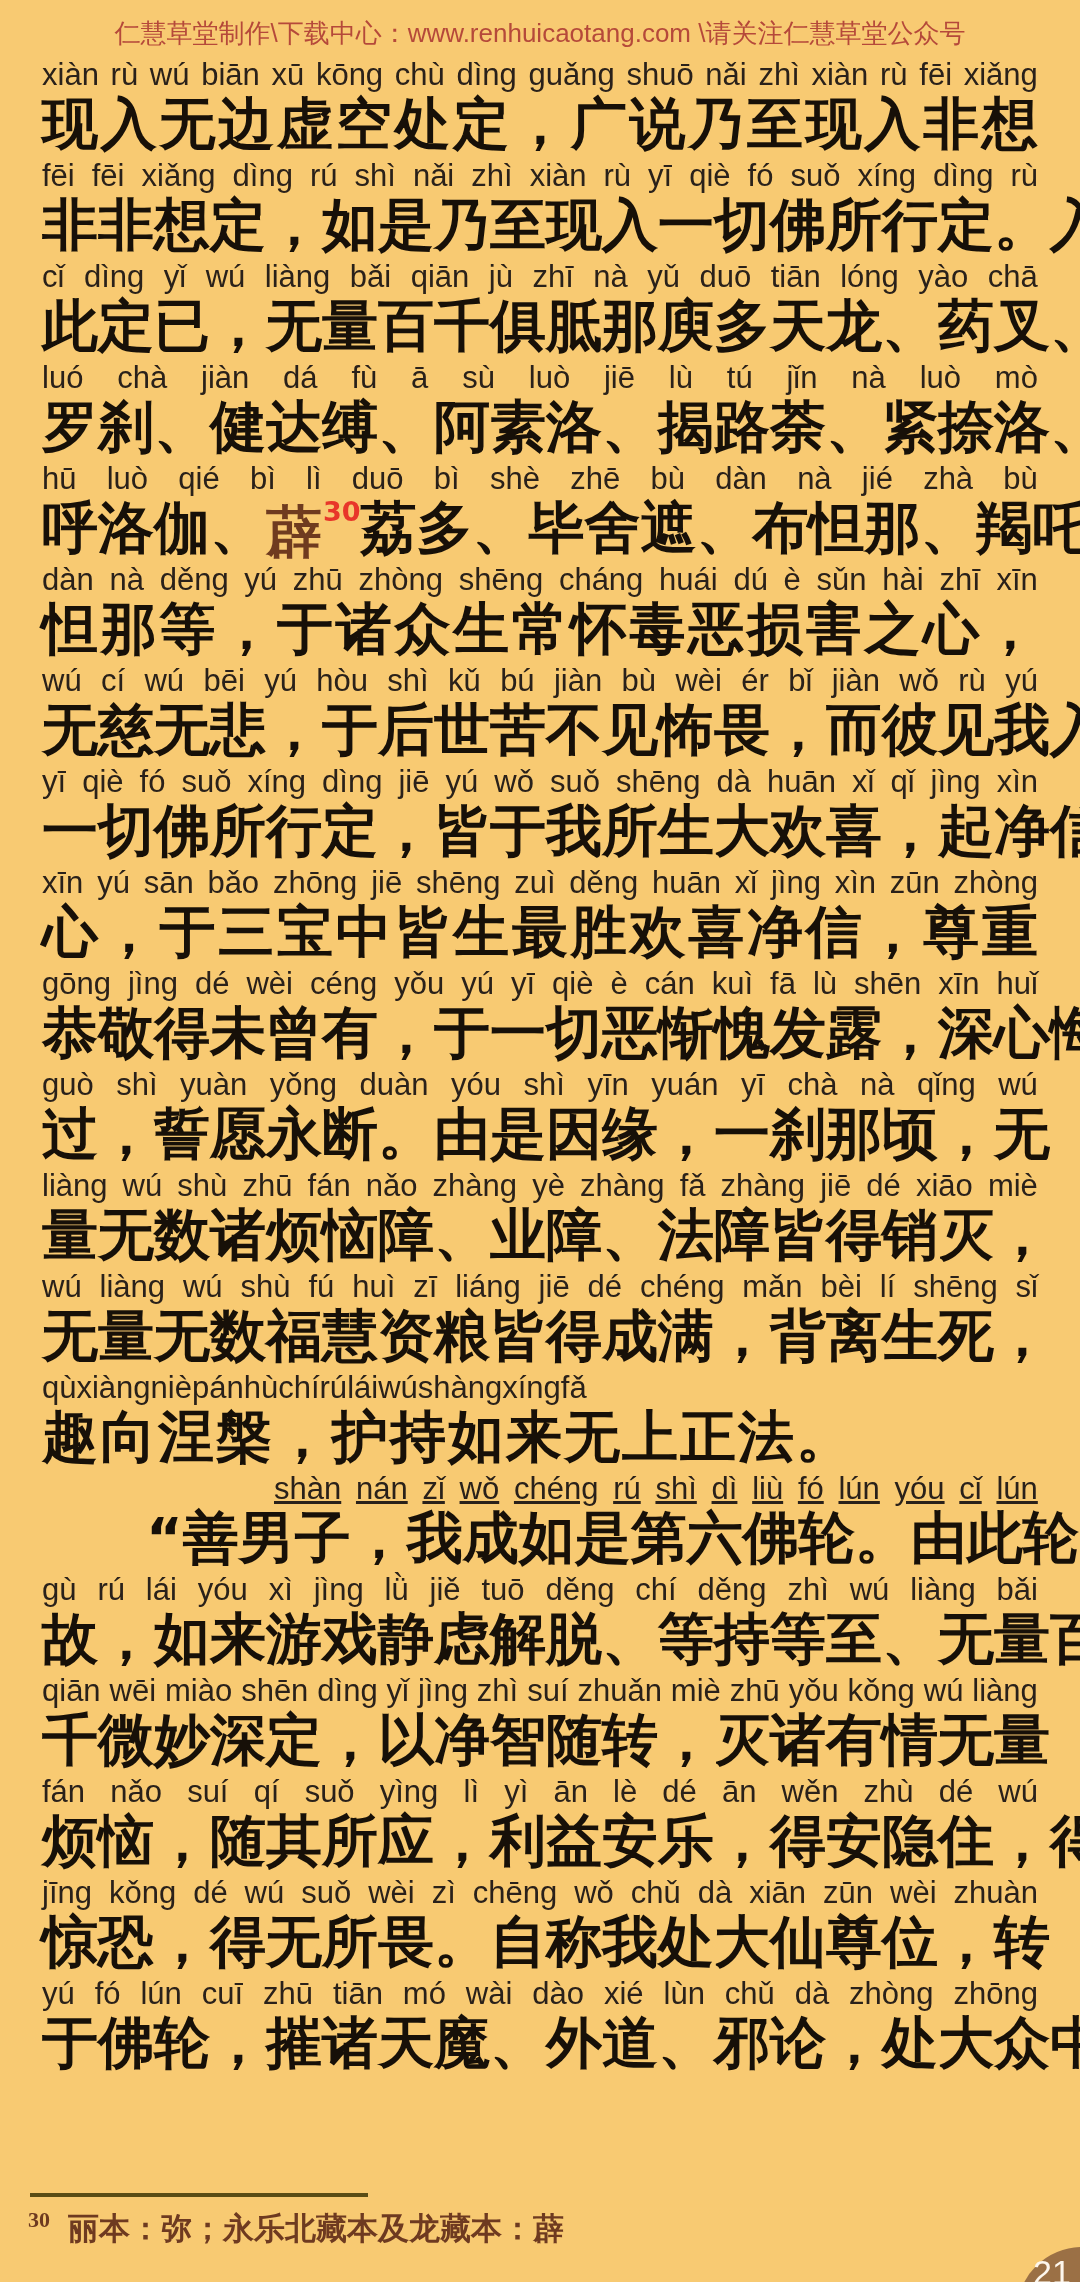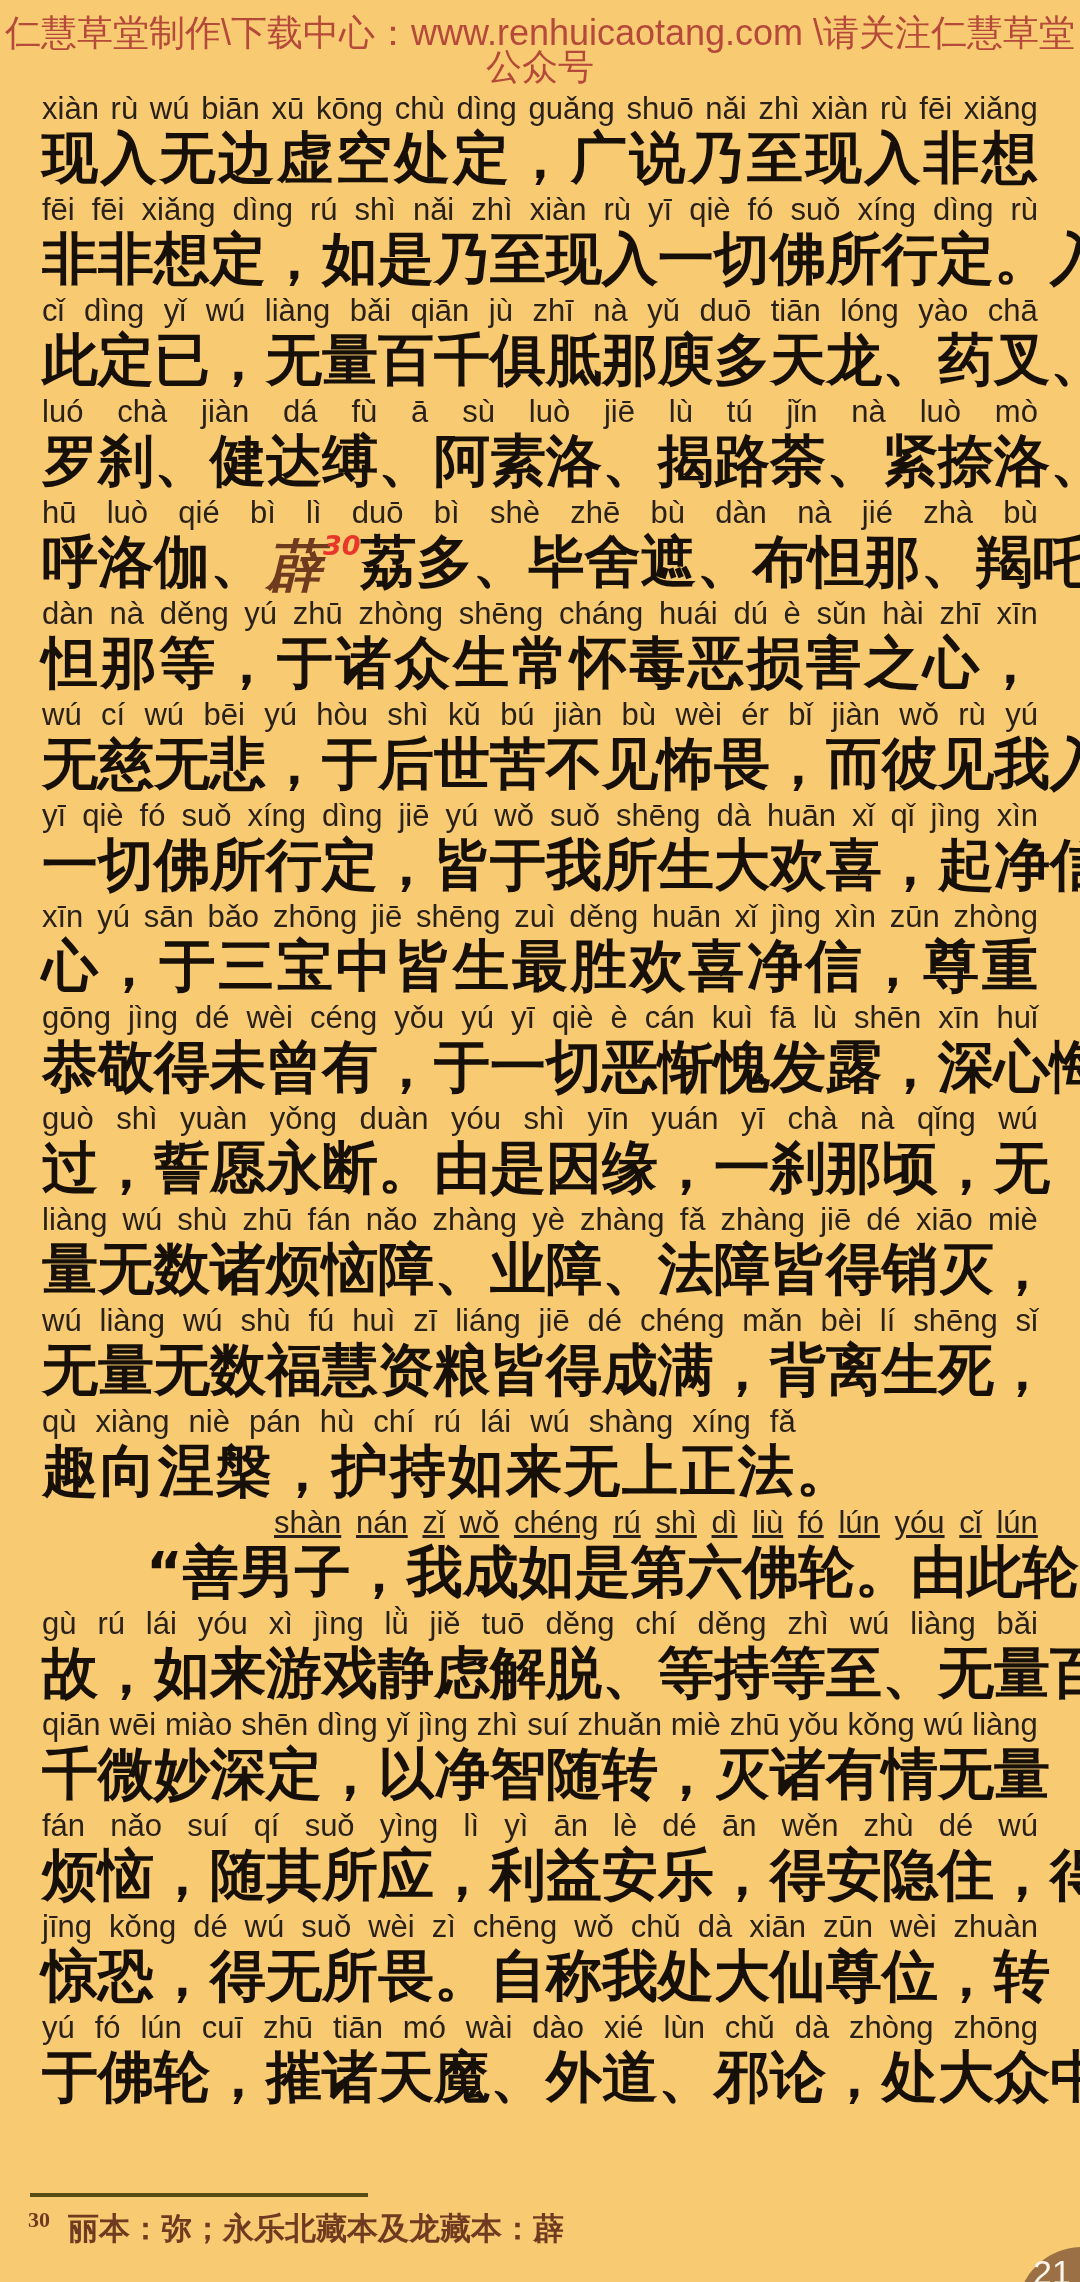--- a/index.html
+++ b/index.html
@@ -19,21 +19,21 @@
     width:1080px;height:2282px;
     background:var(--bg);
     position:relative;
     overflow:hidden;
     font-family:"Liberation Sans",sans-serif;
     color:var(--text);
   }
   .page-header{
     margin-top:16px;
     text-align:center;
-    font-size:36px;
+    font-size:26px;
     line-height:34px;
     color:var(--header-red);
     letter-spacing:0px;
   }
   .text-block{
     margin-top:4px;
     padding:0 42px;
   }
   .line-pair{height:101px;}
   .pinyin-row{
@@ -51,31 +51,31 @@
     justify-content:space-between;
     align-items:flex-start;
     height:61px;
     font-size:56px;
     line-height:60px;
     font-weight:bold;
     font-family:"DejaVu Sans","Liberation Sans",sans-serif;
     white-space:nowrap;
   }
   .hanzi-row .ch{display:inline-block;}
-  .hanzi-row .variant{color:var(--variant-char);font-style:italic;}
+  .hanzi-row .variant{color:var(--variant-char);}
   .hanzi-row .variant sup{
     color:var(--note-ref);
     font-size:27px;
     line-height:1;
     font-weight:bold;
     vertical-align:30px;
     margin-left:1px;
   }
   
-  .line-pair.nofill .pinyin-row{justify-content:flex-start;gap:19px;}
+  .line-pair.nofill .pinyin-row{justify-content:flex-start;}
   .line-pair.nofill .hanzi-row{justify-content:flex-start;letter-spacing:2px;}
   
   .line-pair.indent .pinyin-row{padding-left:232px;text-decoration:underline;}
   .line-pair.indent .hanzi-row{padding-left:104px;}
   .footnote-area{
     position:absolute;
     left:0;top:2193px;
     width:100%;
   }
   .footnote-separator{

